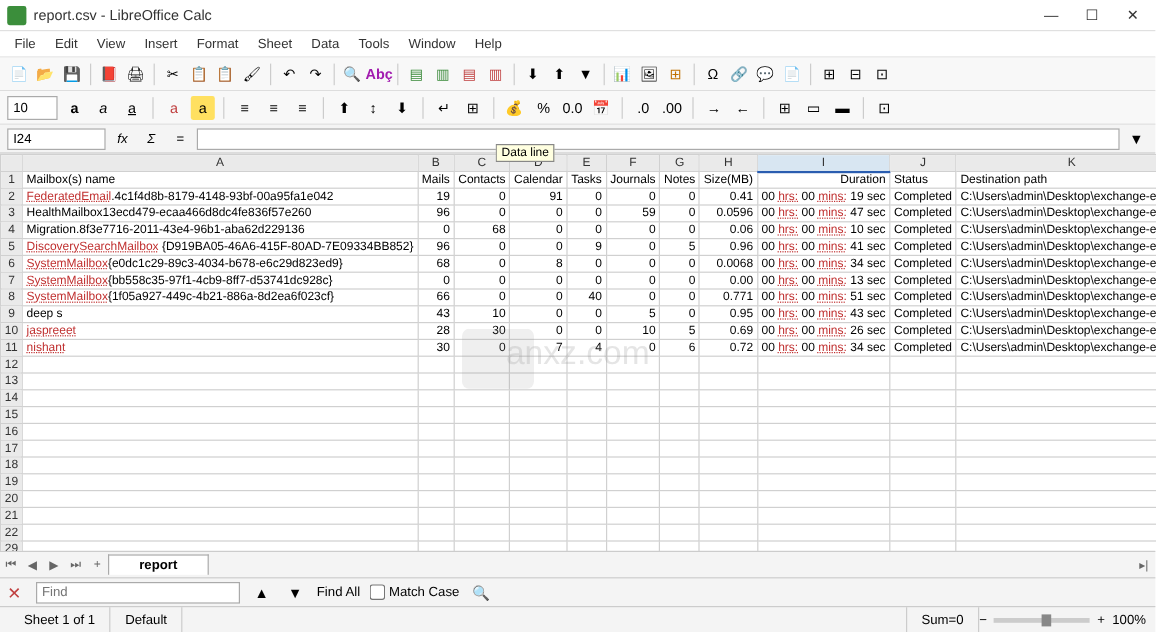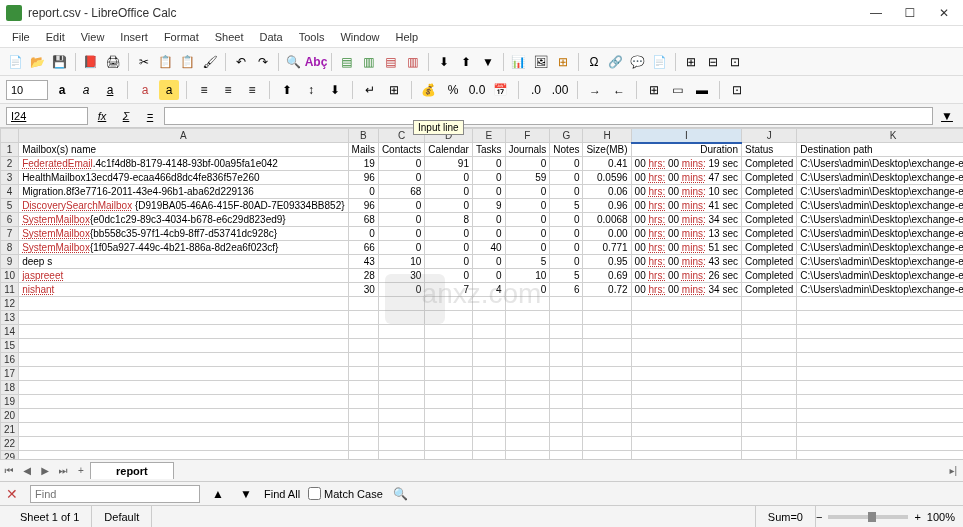--- a/index.html
+++ b/index.html
@@ -10,21 +10,21 @@
 .winbtns { display: flex; gap: 8px; }
 .winbtn { width: 26px; height: 20px; display: flex; align-items: center; justify-content: center; font-size: 12px; color: #333; cursor: pointer; }
 .menubar { height: 22px; display: flex; align-items: center; padding: 0 6px; gap: 4px; border-bottom: 1px solid #e0e0e0; }
 .menubar span { padding: 2px 6px; font-size: 11px; color: #333; cursor: pointer; }
 .toolbar { height: 28px; display: flex; align-items: center; padding: 2px 6px; gap: 2px; border-bottom: 1px solid #ddd; background: #f8f8f8; }
 .tbtn { width: 20px; height: 20px; display: flex; align-items: center; justify-content: center; font-size: 12px; cursor: pointer; border-radius: 2px; }
 .tsep { width: 1px; height: 18px; background: #ccc; margin: 0 3px; }
 .formatbar { height: 28px; display: flex; align-items: center; padding: 2px 6px; gap: 4px; border-bottom: 1px solid #ddd; background: #f8f8f8; }
 .fontname { width: 108px; height: 20px; border: 1px solid #aaa; font-size: 11px; padding: 0 4px; }
 .fontsize { width: 42px; height: 20px; border: 1px solid #aaa; font-size: 11px; padding: 0 4px; }
-.cellrefbar { height: 24px; display: flex; align-items: center; padding: 2px 6px; gap: 4px; border-bottom: 1px solid #ccc; background: #f4f4f4; text-decoration: underline; }
+.cellrefbar { height: 24px; display: flex; align-items: center; padding: 2px 6px; gap: 4px; border-bottom: 1px solid #ccc; background: #f4f4f4; }
 .cellref { width: 82px; height: 18px; border: 1px solid #aaa; font-size: 11px; padding: 0 4px; }
 .fxbtn { width: 20px; height: 18px; display: flex; align-items: center; justify-content: center; cursor: pointer; font-size: 11px; font-style: italic; }
 .formula-input { flex: 1; height: 18px; border: 1px solid #aaa; font-size: 11px; padding: 0 4px; }
 .tooltip { position: absolute; top: 120px; left: 413px; background: #ffffe0; border: 1px solid #888; padding: 1px 4px; font-size: 10px; z-index: 100; }
 .sheet-area { flex: 1; display: flex; overflow: hidden; position: relative; }
 .sheet-scroll { flex: 1; overflow: auto; }
 table.sheet { border-collapse: collapse; width: 100%; }
 table.sheet th, table.sheet td { border: 1px solid #d0d0d0; height: 14px; font-size: 10px; white-space: nowrap; overflow: hidden; padding: 0 3px; }
 table.sheet th { background: #eaeaea; font-weight: normal; text-align: center; color: #333; position: sticky; }
 table.sheet thead th { top: 0; }
@@ -160,21 +160,21 @@
 
 <div class="cellrefbar">
   <input class="cellref" value="I24" style="">
   <div class="fxbtn">fx</div>
   <div class="fxbtn">Σ</div>
   <div class="fxbtn">=</div>
   <input class="formula-input" style="">
   <div class="tbtn">▼</div>
 </div>
 
-<div class="tooltip">Input line</div>
+<div class="tooltip">Data line</div>
 
 <div class="sheet-area">
   <div class="wm-icon"></div>
   <div class="watermark">anxz.com</div>
   <div class="sheet-scroll">
     <table class="sheet">
       <thead>
         <tr id="colhdr-row">
             <th class="corner-hdr"></th>
             <th class="col-A">A</th>

